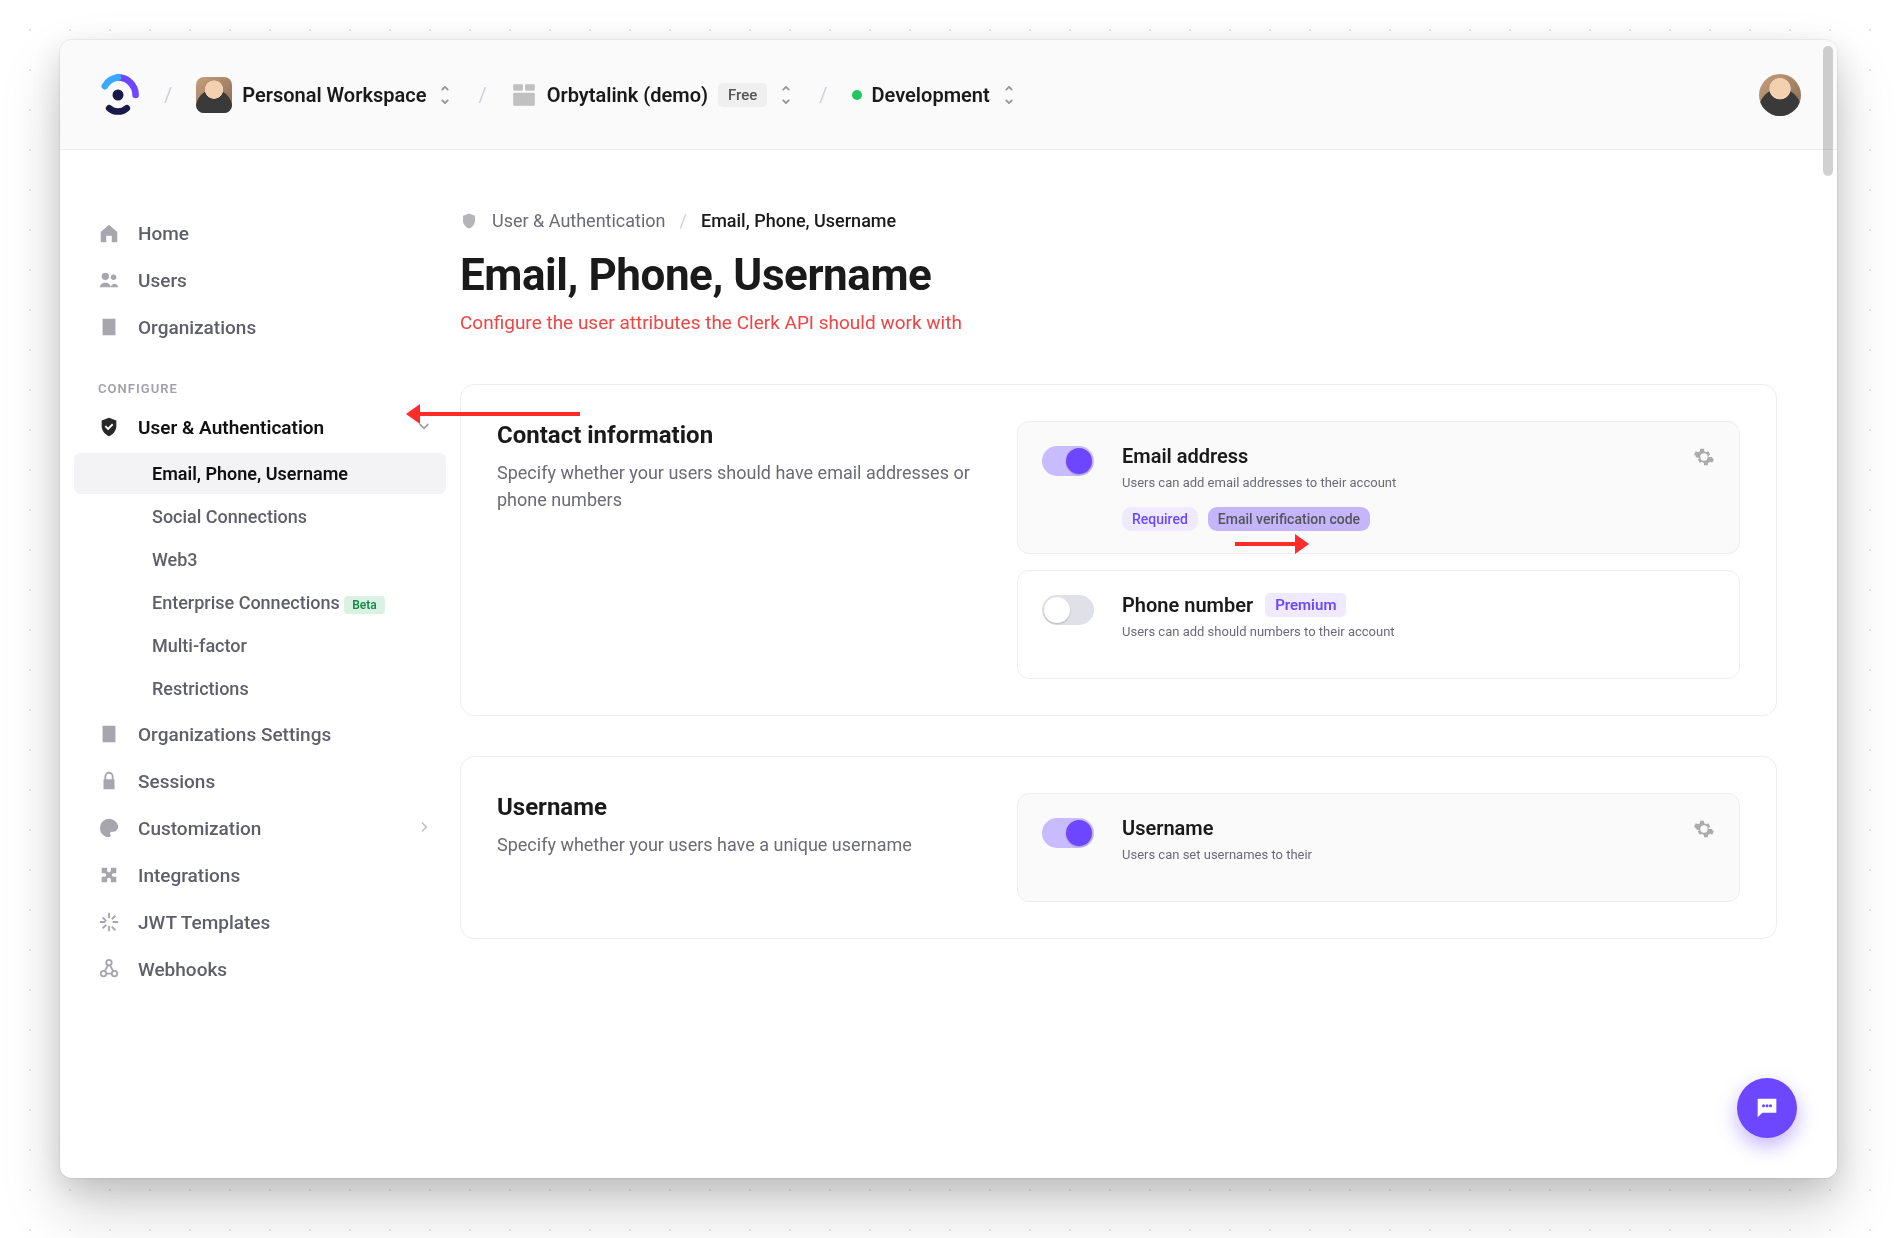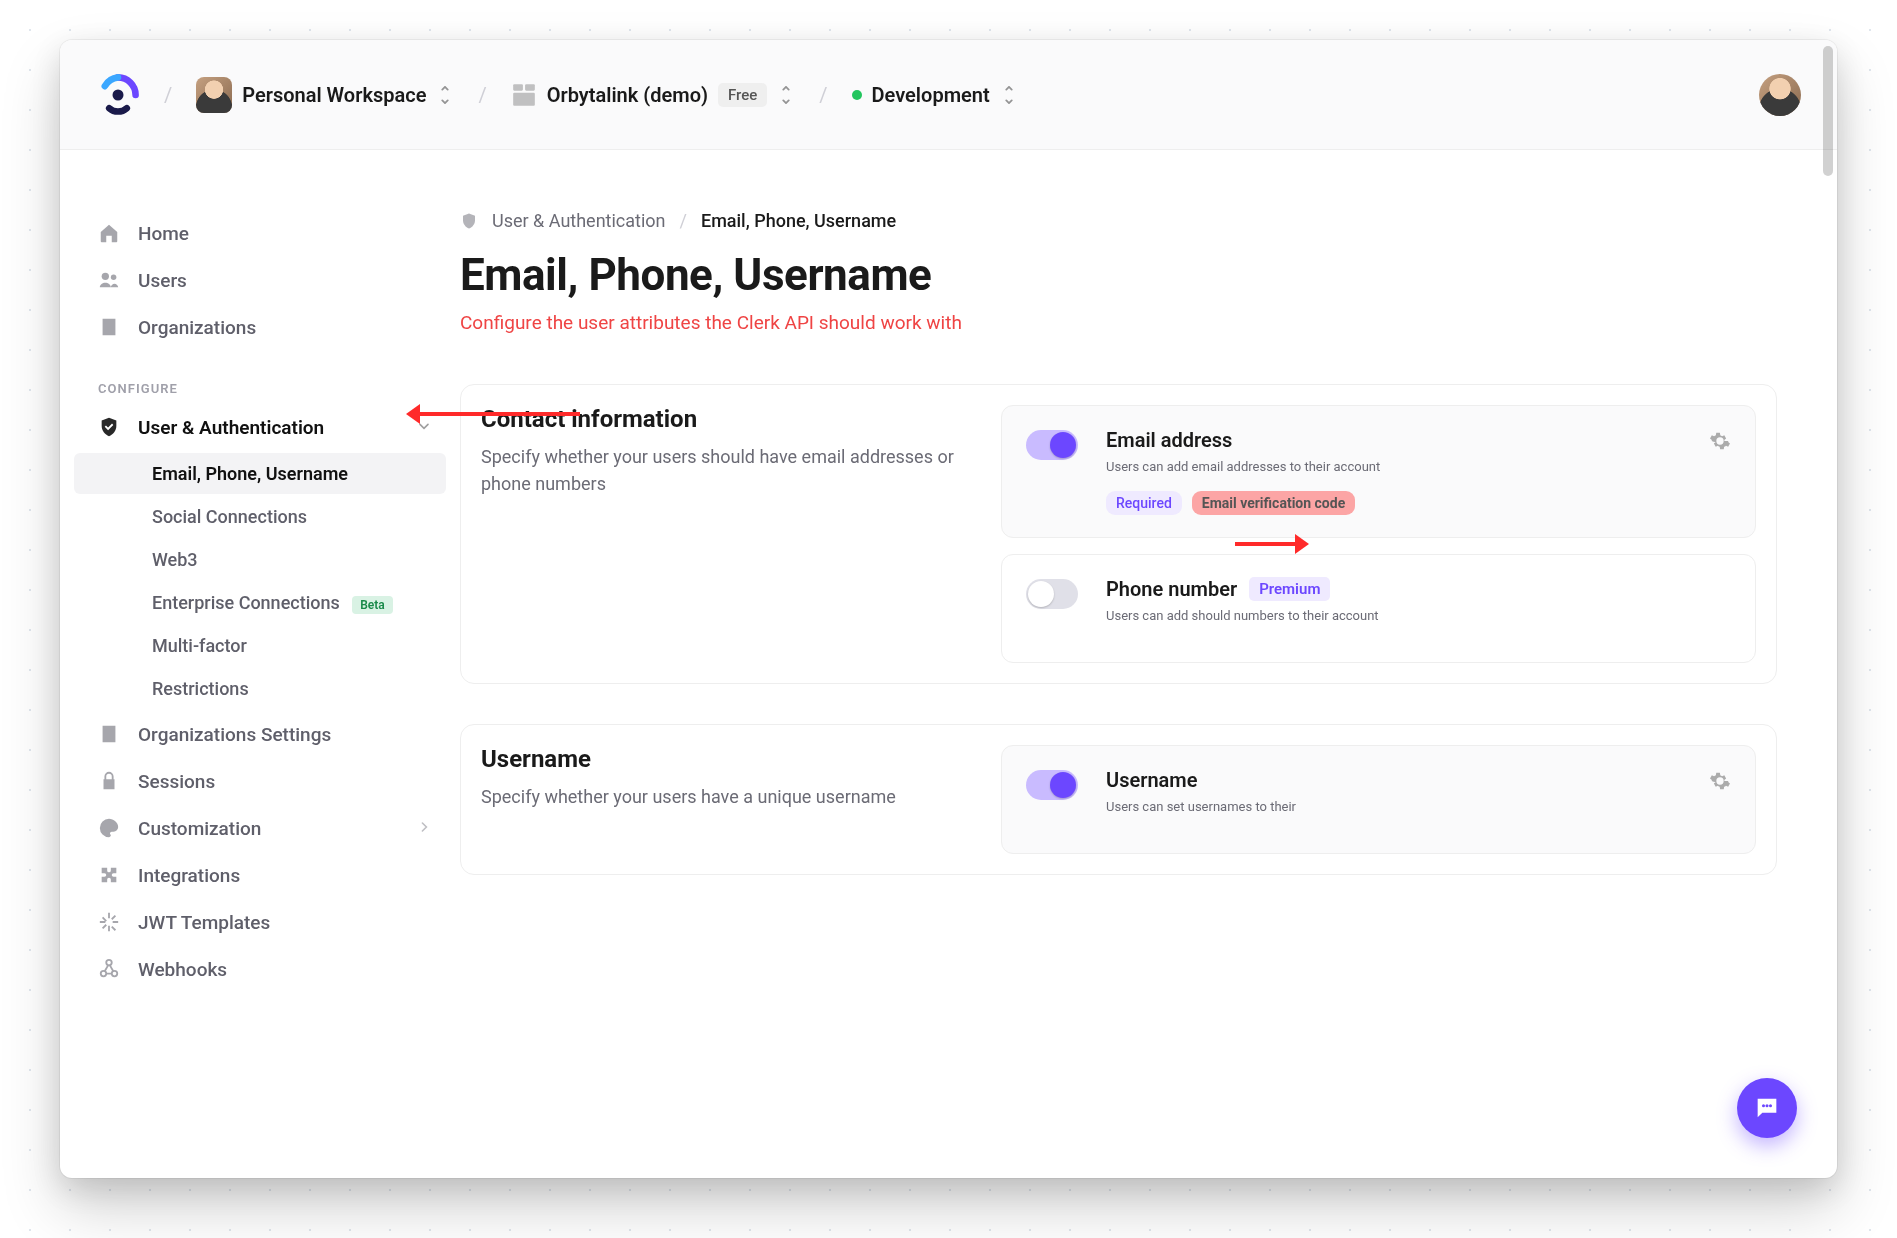--- a/index.html
+++ b/index.html
@@ -151,21 +151,20 @@
     background:#f3f3f5;
     color:#111;
     font-weight:600;
   }
   .beta-tag {
     font-size:12px;
     background:#d9f2e4;
     color:#1a8a4a;
     padding:2px 8px;
     border-radius:4px;
-    margin-left:8px;
     font-weight:600;
   }
   .chev { margin-left:auto; opacity:.4; }
   .main {
     flex:1;
     padding: 60px 60px 0 0;
     overflow:auto;
   }
   .breadcrumb {
     display:flex;align-items:center;gap:14px;
@@ -183,21 +182,21 @@
     margin-bottom:10px;
   }
   .page-sub {
     font-size:19px;
     color:#ef4444;
     margin-bottom: 50px;
   }
   .panel {
     border:1px solid #eee;
     border-radius:14px;
-    padding: 20px;
+    padding: 36px;
     display:flex;
     gap: 40px;
     margin-bottom: 40px;
     margin-top: 36px;
   }
   .panel-left { width: 480px; flex-shrink:0; }
   .panel-title { font-size:24px; font-weight:700; margin-bottom:10px; }
   .panel-desc { font-size:18px; color:#6b6b75; line-height:1.5; }
   .panel-right { flex:1; display:flex; flex-direction:column; gap:16px; }
   .card {
@@ -227,21 +226,21 @@
   .card-title { font-size:20px; font-weight:600; display:flex;align-items:center;gap:12px; margin-bottom:6px;}
   .premium-tag {
     font-size:15px; background:#efeaff; color:#6c47ff; padding:3px 10px; border-radius:5px; font-weight:600;
   }
   .card-desc { font-size:13px; color:#6b6b75; line-height:1.45; margin-bottom:14px; }
   .chips { display:flex; gap:10px; flex-wrap:wrap; }
   .chip {
     font-size:14px; padding:4px 10px; border-radius:9px; font-weight:500;
   }
   .chip.req { background:#efeaff; color:#6c47ff; }
-  .chip.plain { background:#fca5a5; color:#555;font-weight:bold; }
+  .chip.plain { background:#c4b5fd; color:#555; }
   .gear {
     width:22px;height:22px; opacity:.35; cursor:pointer; flex-shrink:0;
     margin-top:2px;
   }
   
   .arrow {
     position:absolute; height:4px; background:#ff2a2a;
     z-index:50;
   }
   .arrow::before{

